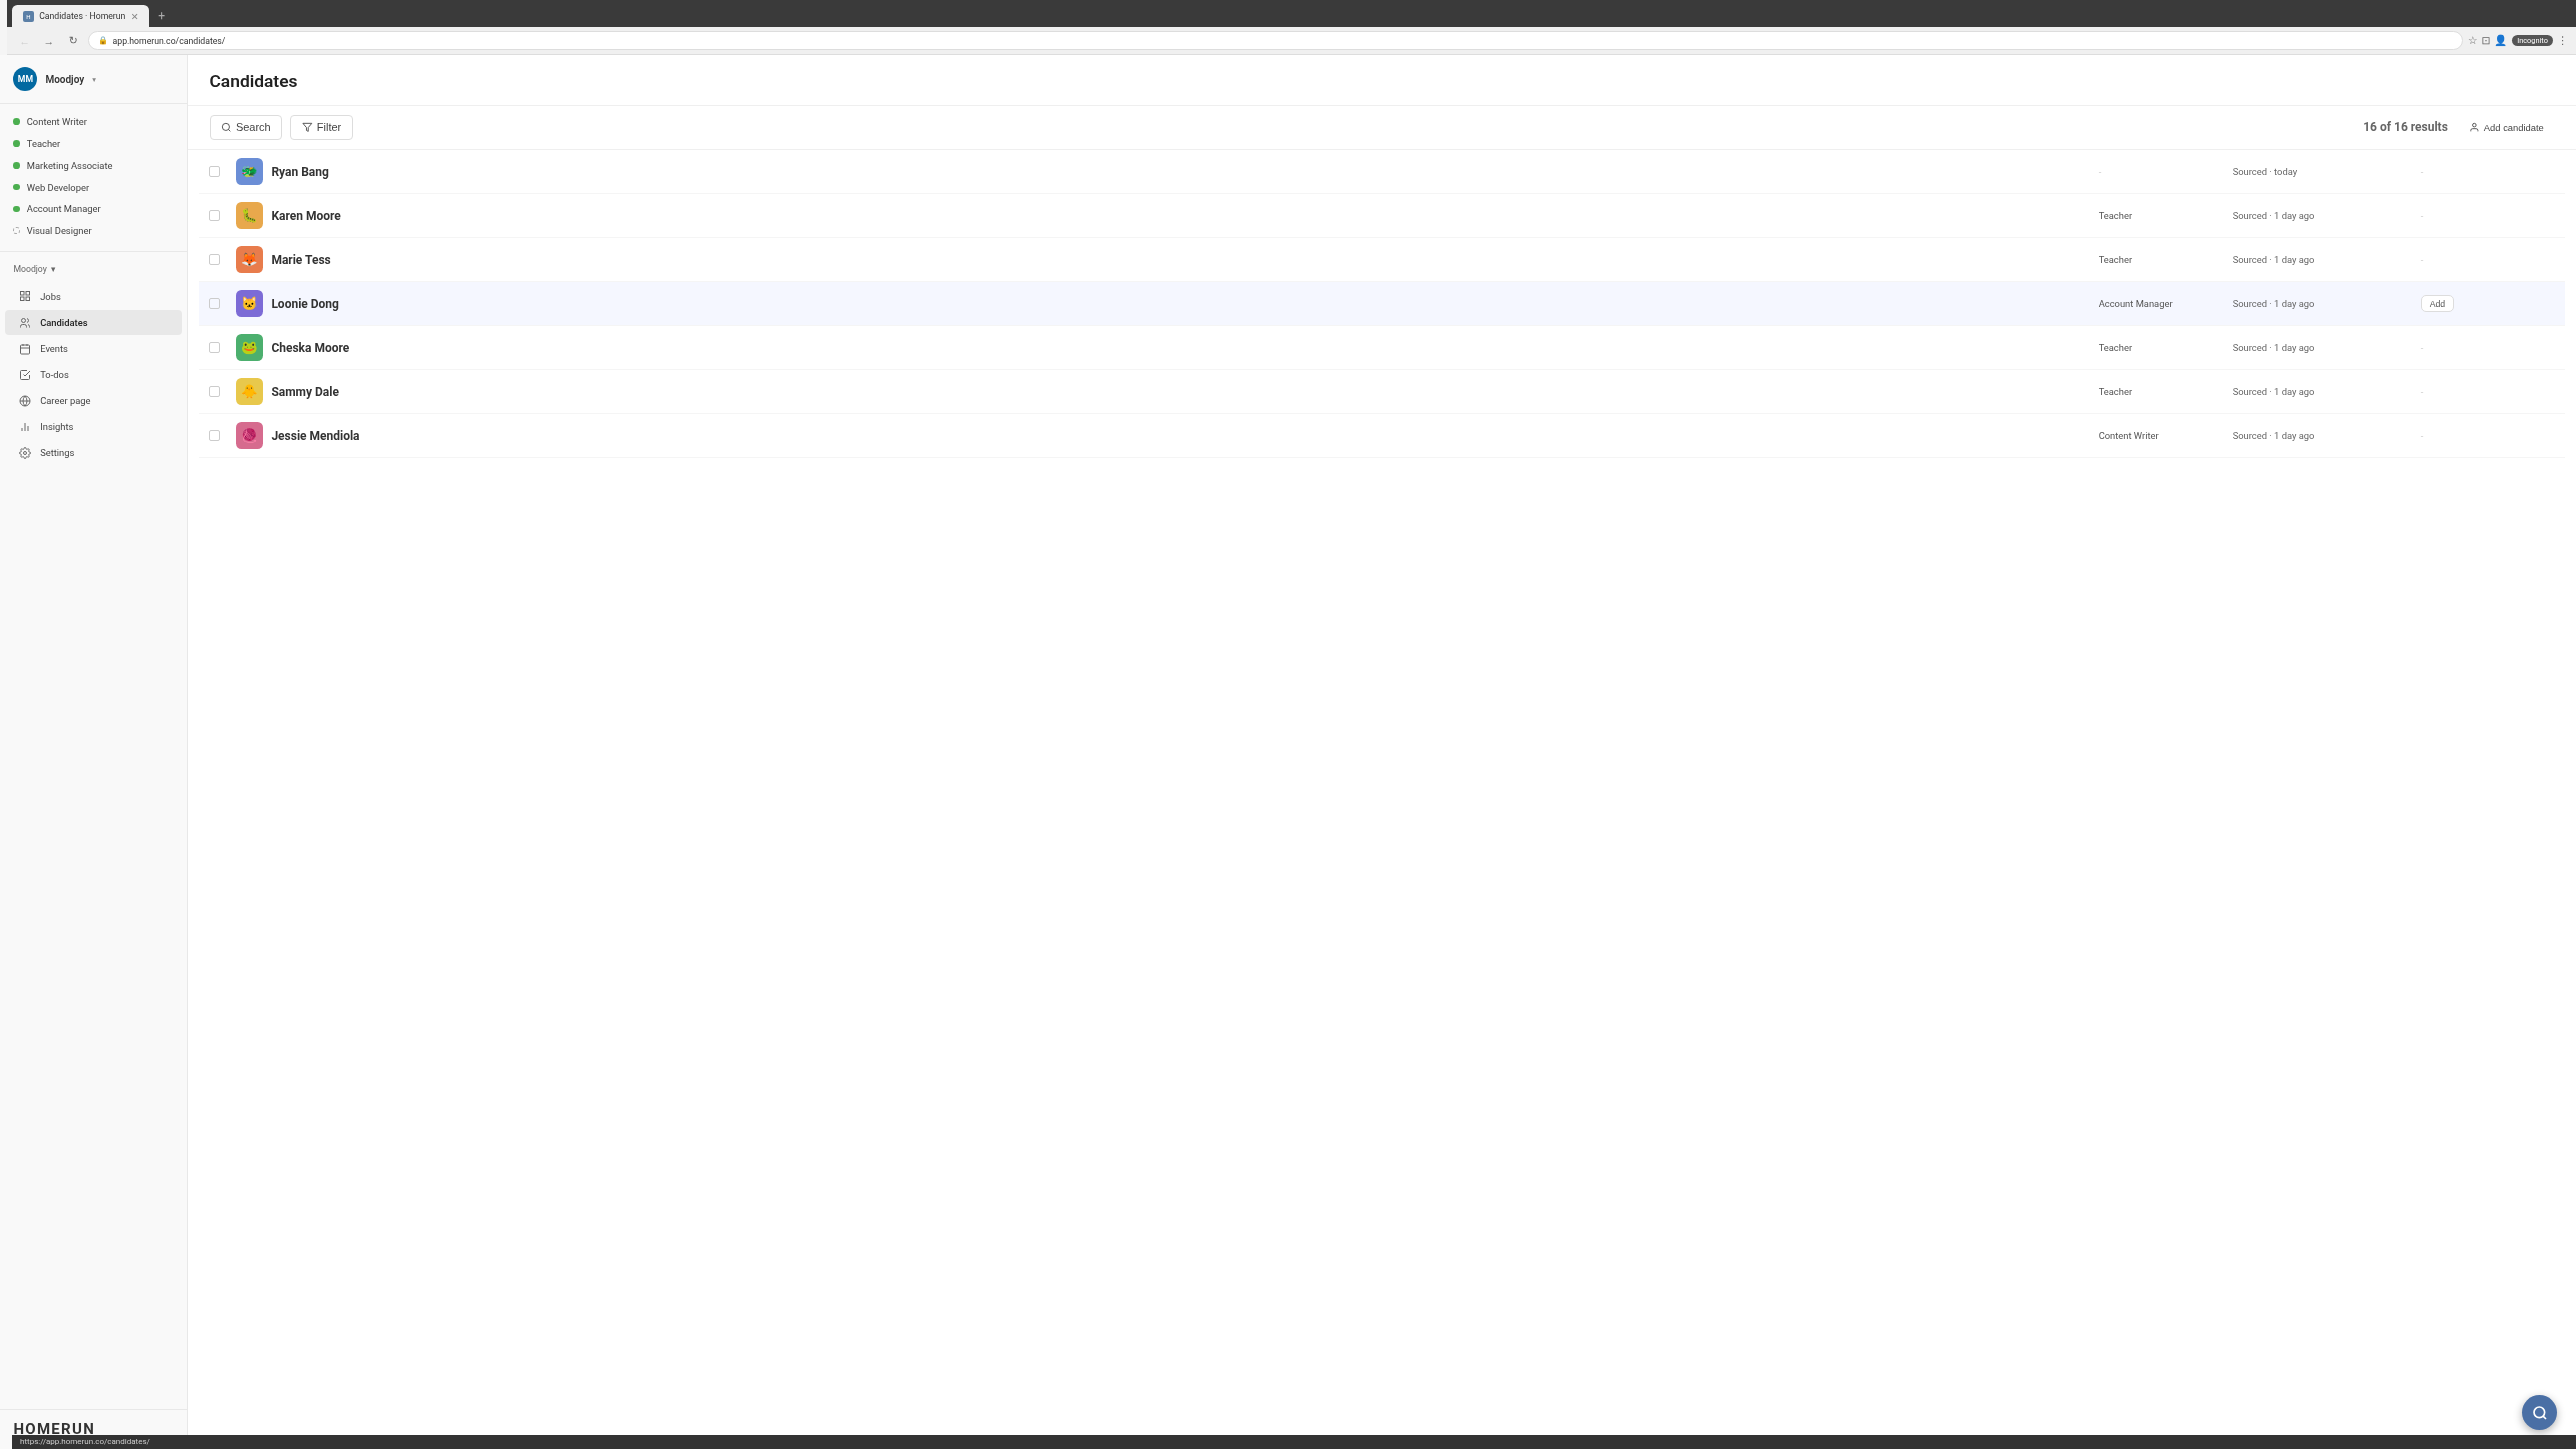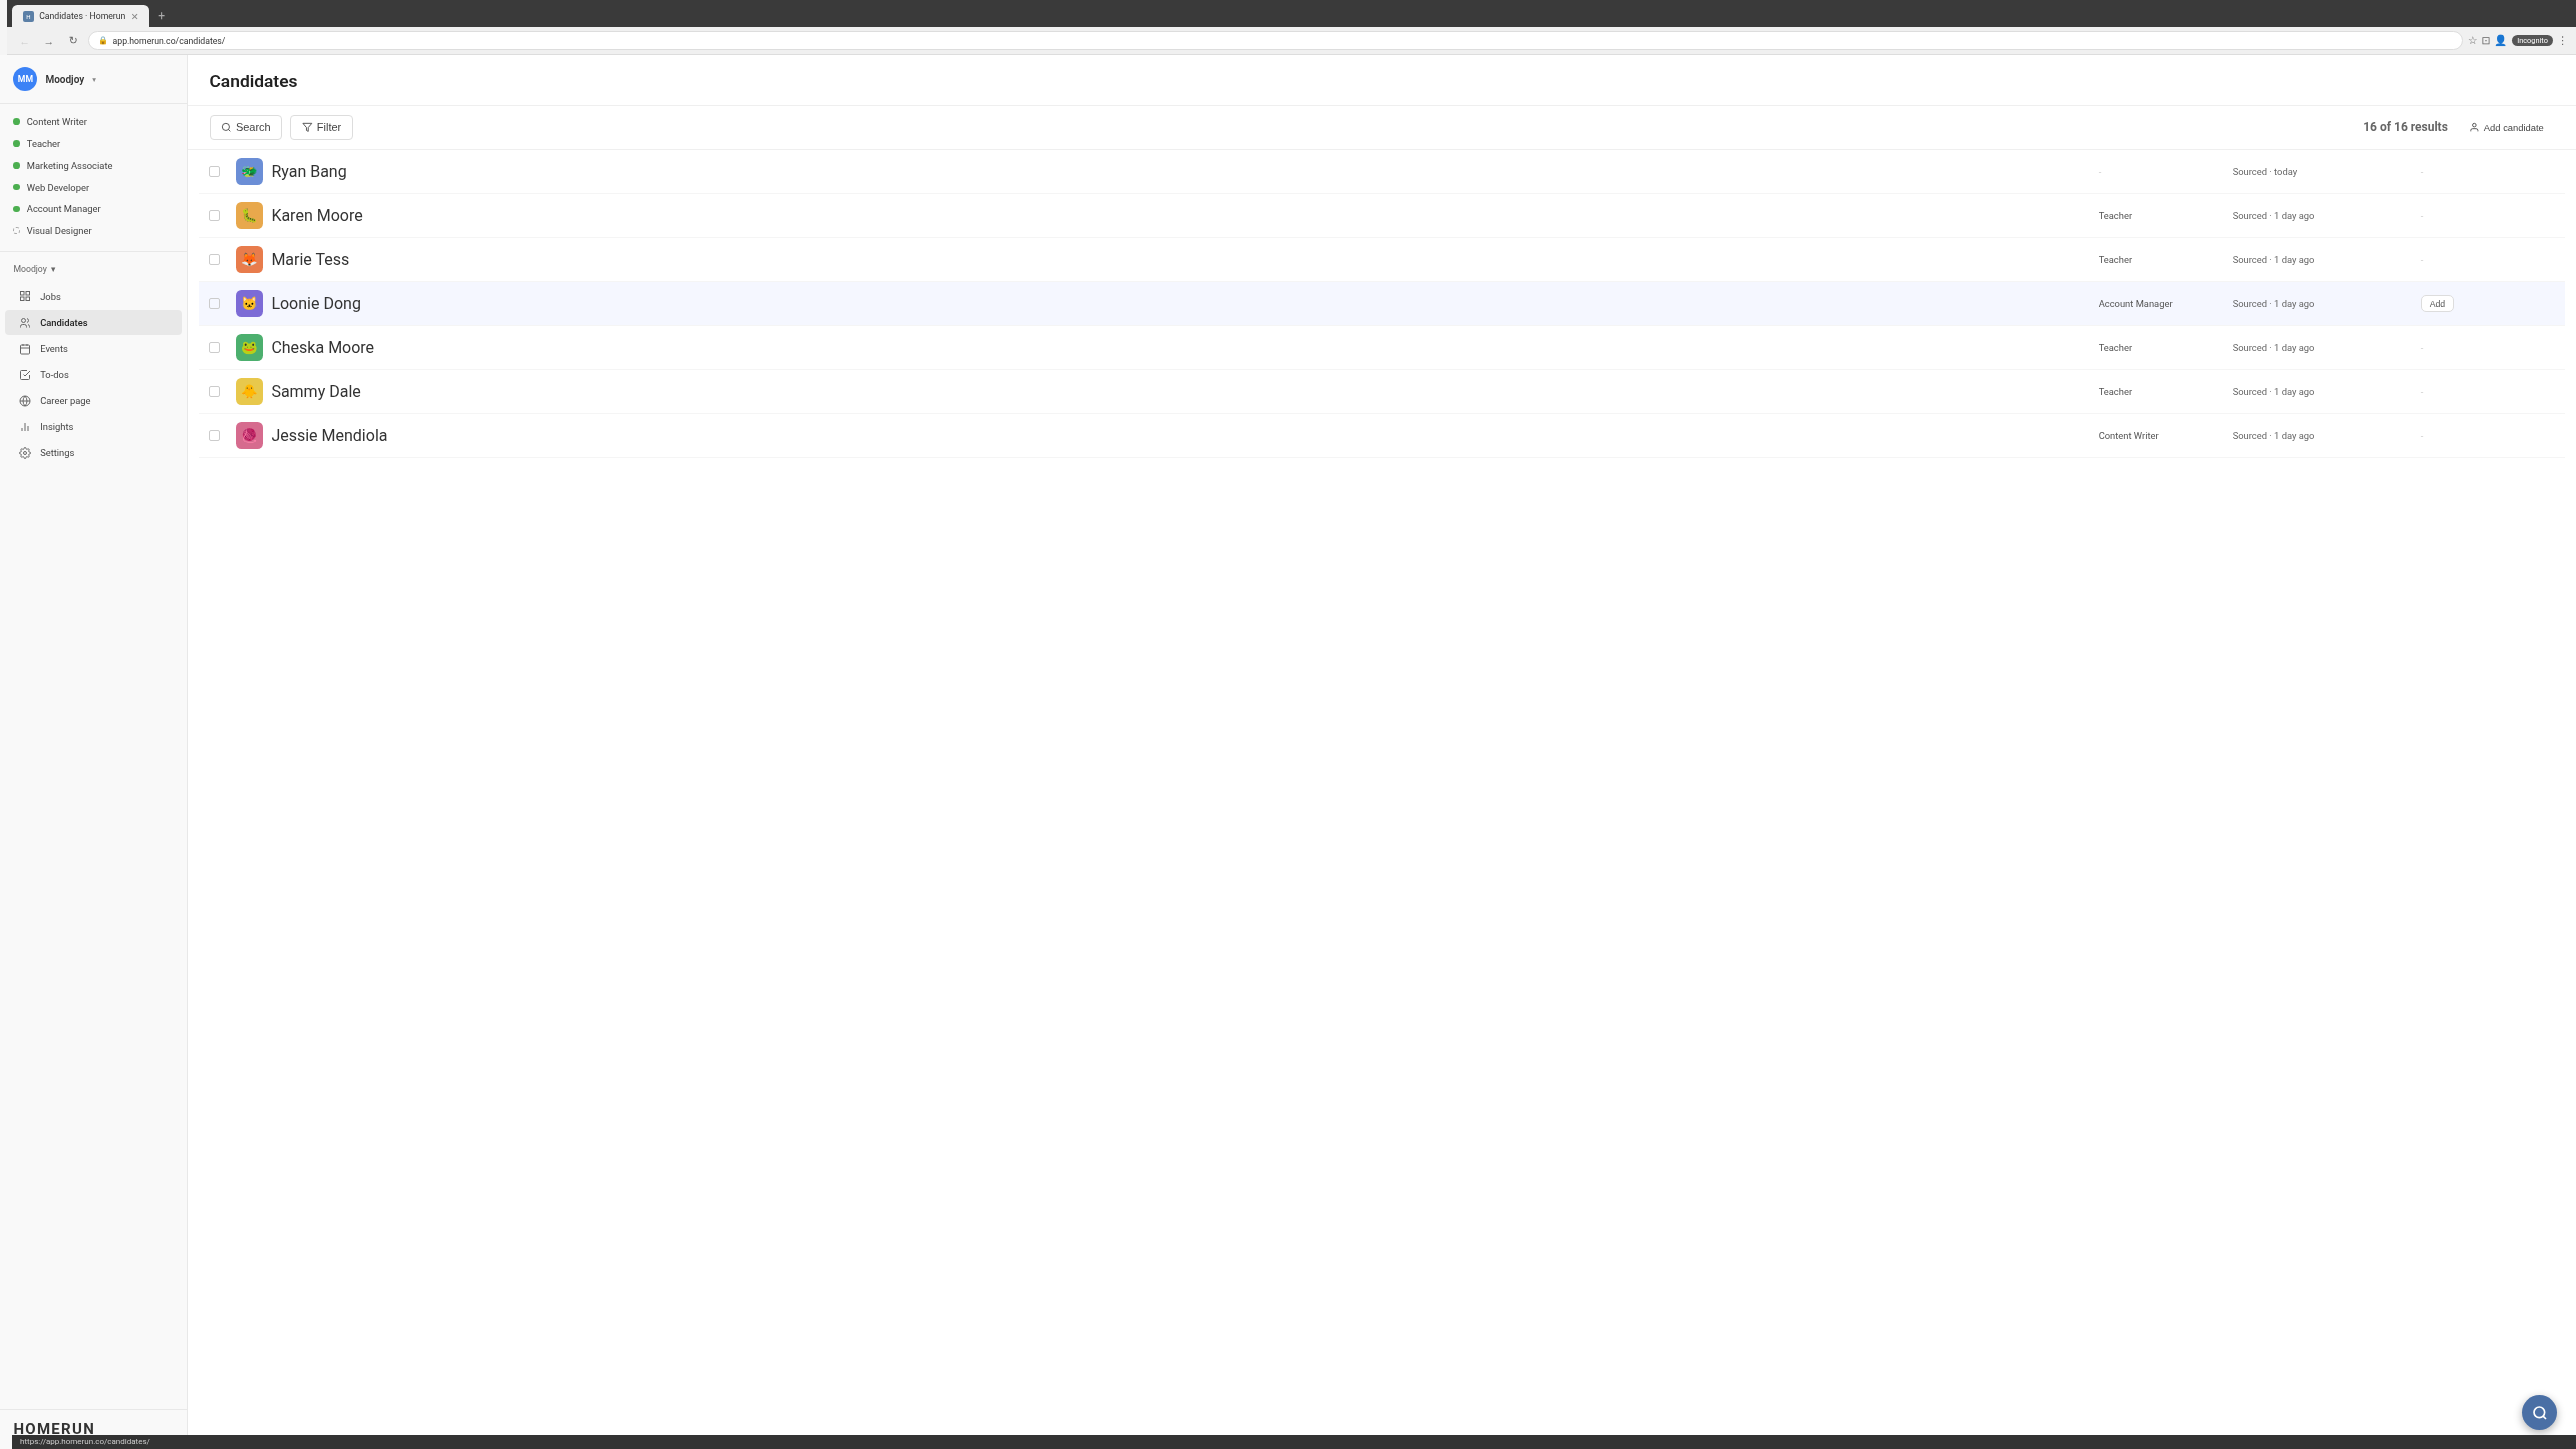--- a/index.html
+++ b/index.html
@@ -20,21 +20,21 @@
     .address-bar-icon { color: #666; font-size: 8px; }
     .nav-right { display: flex; align-items: center; gap: 4px; color: #666; }
     .incognito-badge { background: #555; color: white; font-size: 7.4px; padding: 1.3px 5.4px; border-radius: 6.7px; }
 
     
     .app-container { display: flex; flex: 1; overflow: hidden; background: white; }
 
     
     .sidebar { width: 188px; background: #f9f9f9; border-right: 0.7px solid #e8e8e8; display: flex; flex-direction: column; overflow-y: auto; flex-shrink: 0; }
     .sidebar-header { padding: 12px 13.4px; display: flex; align-items: center; gap: 8px; border-bottom: 0.7px solid #e8e8e8; }
-    .avatar { width: 24px; height: 24px; background: #3b82f6; border-radius: 50%; display: flex; align-items: center; justify-content: center; color: white; font-size: 8.7px; font-weight: 600; flex-shrink: 0; }
+    .avatar { width: 24px; height: 24px; background: #0369a1; border-radius: 50%; display: flex; align-items: center; justify-content: center; color: white; font-size: 8.7px; font-weight: 600; flex-shrink: 0; }
     .company-name { font-size: 10px; font-weight: 600; color: #333; }
     .dropdown-arrow { color: #888; font-size: 7.4px; }
 
     .sidebar-section { padding: 6.7px 0; }
 
     .job-item { display: flex; align-items: center; gap: 6.7px; padding: 5.4px 13.4px; cursor: pointer; font-size: 9.4px; color: #444; }
     .job-dot { width: 6.7px; height: 6.7px; border-radius: 50%; flex-shrink: 0; }
     .job-dot.green { background: #4caf50; }
     .job-dot.dashed { width: 6.7px; height: 6.7px; border: 1.3px dashed #aaa; border-radius: 50%; background: transparent; }
 
@@ -64,21 +64,21 @@
 
     
     .table-container { padding: 0 10.7px; }
     .table-header { display: grid; grid-template-columns: 27px 1fr 134px 188px 134px; padding: 8px 10.7px; border-bottom: 1.3px solid #efefef; }
     .table-header-cell { font-size: 8.7px; font-weight: 500; color: #888; display: flex; align-items: center; gap: 2.7px; }
     .table-row { display: grid; grid-template-columns: 27px 1fr 134px 188px 134px; padding: 8px 10.7px; border-bottom: 0.7px solid #f5f5f5; align-items: center; cursor: pointer; position: relative; }
     .table-row.hovered { background: #f5f7ff; }
     .checkbox { width: 10.7px; height: 10.7px; border: 1px solid #ccc; border-radius: 2px; display: flex; align-items: center; justify-content: center; cursor: pointer; }
     .candidate-cell { display: flex; align-items: center; gap: 8px; }
     .candidate-avatar { width: 27px; height: 27px; border-radius: 5.4px; object-fit: cover; flex-shrink: 0; display: flex; align-items: center; justify-content: center; font-size: 13.4px; }
-    .candidate-name { font-size: 16px; color: #333; font-weight: 400; }
+    .candidate-name { font-size: 12px; color: #333; font-weight: 700; }
     .job-cell { font-size: 9.4px; color: #555; }
     .origin-cell { font-size: 9.4px; color: #666; }
     .tags-cell { font-size: 9.4px; color: #666; }
     .add-tag-btn { padding: 2.7px 8px; border: 0.7px solid #ddd; border-radius: 5px; background: white; cursor: pointer; font-size: 8.7px; color: #555; }
     .dash { color: #ccc; }
 
     
     .status-bar { background: #333; color: #ccc; font-size: 8px; padding: 2.7px 8px; position: fixed; bottom: 0; left: 12px; right: 0; }
 
     

